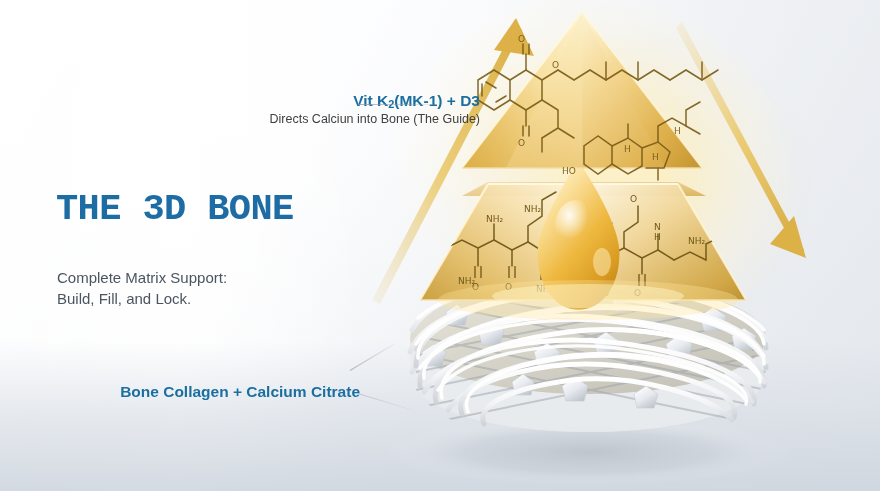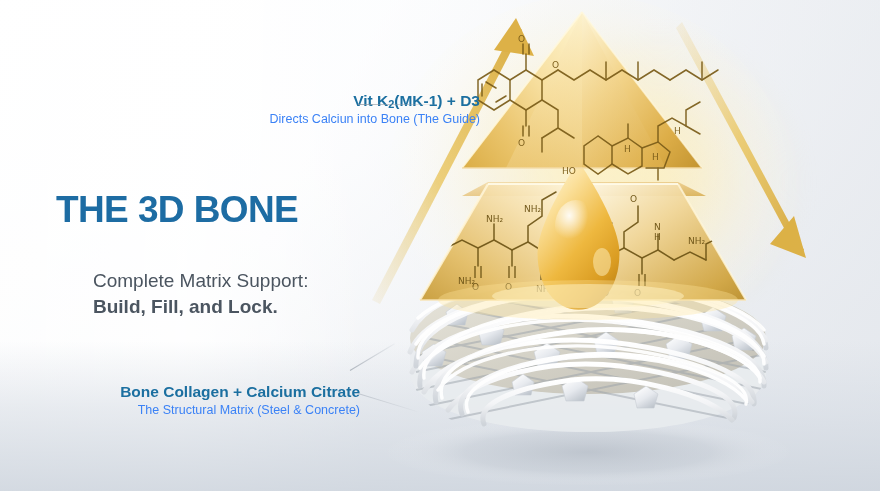--- a/index.html
+++ b/index.html
@@ -36,36 +36,37 @@
     background:radial-gradient(50% 50% at 50% 50%, rgba(255,238,180,0.55) 0%, rgba(255,240,195,0.22) 45%, rgba(255,255,255,0) 75%);
     filter:blur(6px);
   }
 
   
   .headline{
     position:absolute; left:56px; top:190px;
     font-weight:bold; font-size:37px; line-height:1.07;
     letter-spacing:-0.6px;
     color:#1d6ca3;
+    font-family:Liberation Mono, monospace;
   }
   .headline .l2{ display:block; }
   .subhead{
     position:absolute; left:57px; top:268px;
-    font-size:19px; line-height:1.38; color:#4b5560; font-weight:400;margin-left:36px;
-  }
-  .subhead .s2{ display:block;font-weight:bold; }
+    font-size:15px; line-height:1.38; color:#4b5560; font-weight:400;
+  }
+  .subhead .s2{ display:block; }
 
   
   .callout{ position:absolute; text-align:right; }
   .callout .c-title{
     font-weight:bold; font-size:15.5px; color:#1b6fa0; white-space:nowrap;
   }
   .callout .c-title sub{ font-size:11px; vertical-align:baseline; position:relative; top:2px; }
   .callout .c-sub{
-    font-size:12.5px; color:#3b82f6; white-space:nowrap; margin-top:2px;
+    font-size:12.5px; color:#404040; white-space:nowrap; margin-top:2px;
   }
   #callout-k2{ left:120px; top:92px; width:360px; }
   #callout-collagen{ left:20px; top:355px; width:340px;margin-top:28px; }
 
   .lead-line{
     position:absolute; height:1px;
     background:linear-gradient(90deg, rgba(140,150,160,0.75), rgba(170,178,188,0.15));
   }
   #lead-k2{ left:358px; top:104px; width:76px; }
   #lead-collagen{
@@ -398,18 +399,17 @@
   </div>
 
   <div class="callout" id="callout-k2">
     <div class="c-title"><span>Vit K</span><sub>2</sub><span>(MK-1) + D3</span></div>
     <div class="c-sub">Directs Calciun into Bone (The Guide)</div>
   </div>
   <div class="lead-line" id="lead-k2"></div>
 
   <div class="callout" id="callout-collagen">
     <div class="c-title">Bone Collagen + Calcium Citrate</div>
-    <div class="c-sub">The Structural Matrix (Steel &amp; Concrete)</div>
   </div>
   <div class="lead-line" id="lead-collagen"></div>
   <div id="lead-collagen2"></div>
 
 </div>
 
 </body></html>

